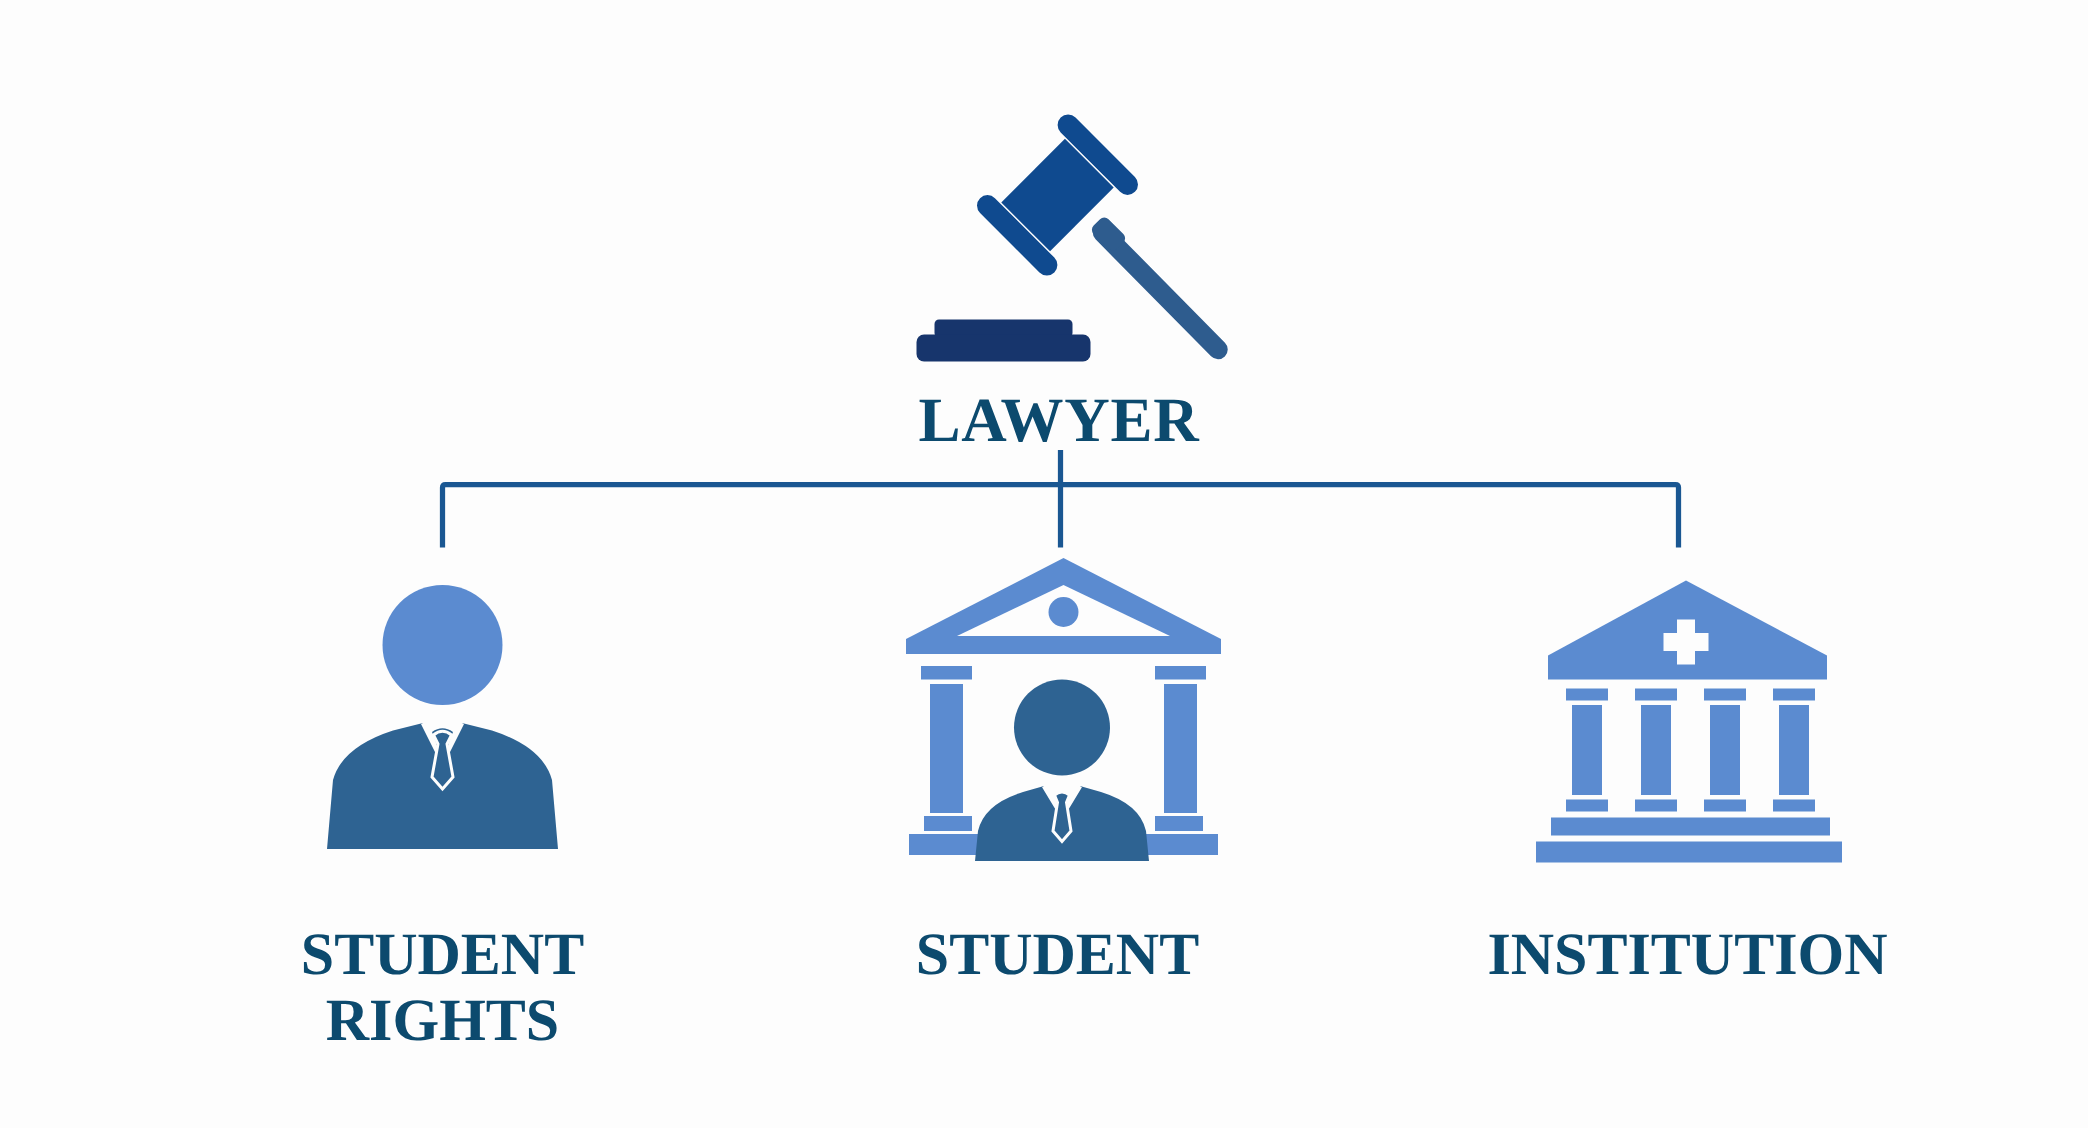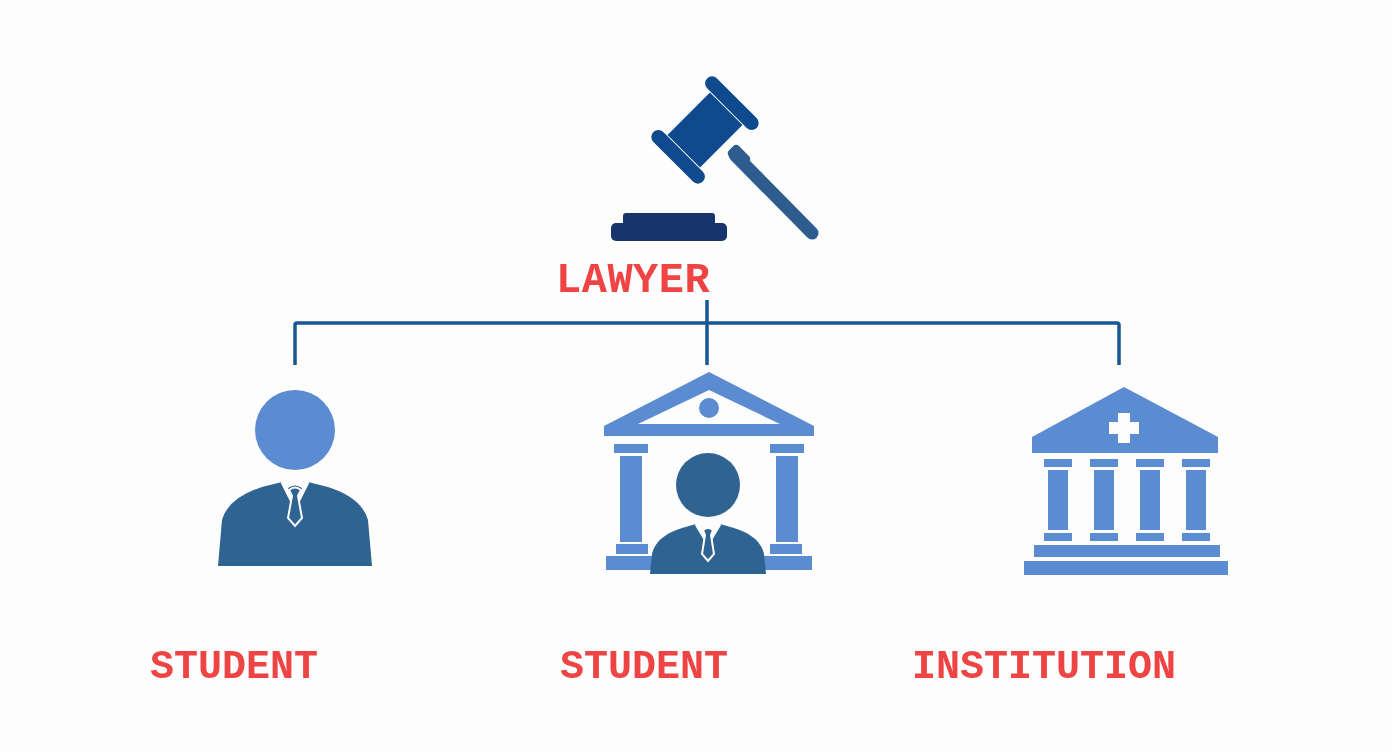--- a/index.html
+++ b/index.html
@@ -10,38 +10,38 @@
   body {
     width: 1392px;
     height: 752px;
     position: relative;
     overflow: hidden;
     font-family: "Liberation Sans", "DejaVu Sans", sans-serif;
   }
   .abs { position: absolute; }
   .label {
     position: absolute;
-    font-family: Liberation Mono, monospace;
+    font-family: Liberation Serif, serif;
     font-weight: bold;
-    color: #ef4444;
+    color: #0c4a6e;
+    text-align: center;
     letter-spacing: 0.5px;
     line-height: 1.1;
   }
   .root-label {
     left: 556px; top: 258px; width: 300px;
     font-size: 42px;
   }
   .child-label {
     font-size: 40px;
     letter-spacing: 0px;
-    margin-top: 32px;
   }
   .lbl-student { left: 150px; top: 614px; width: 290px; }
   .lbl-faculty { left: 560px; top: 614px; width: 290px; }
-  .lbl-institution { left: 912px; top: 614px; width: 330px; }
+  .lbl-institution { left: 960px; top: 614px; width: 330px; }
   svg { display: block; }
 </style>
 </head>
 <body>
 
 <div class="abs" style="left:600px; top:55px; width:240px; height:200px;">
   <svg width="240" height="200" viewBox="0 0 240 200">
 
     <g transform="translate(0,0)">
       <line x1="135" y1="100" x2="212" y2="178" stroke="#2e5c8e" stroke-width="13" stroke-linecap="round"></line>
@@ -129,15 +129,16 @@
       <rect x="162" y="148" width="28" height="8"></rect>
 
       <rect x="14" y="160" width="186" height="12"></rect>
       <rect x="4" y="176" width="204" height="14"></rect>
     </g>
   </svg>
 </div>
 
 <div class="label child-label lbl-student">
   <div>STUDENT</div>
+  <div>RIGHTS</div>
 </div>
 <div class="label child-label lbl-faculty">STUDENT</div>
 <div class="label child-label lbl-institution">INSTITUTION</div>
 
 </body></html>

